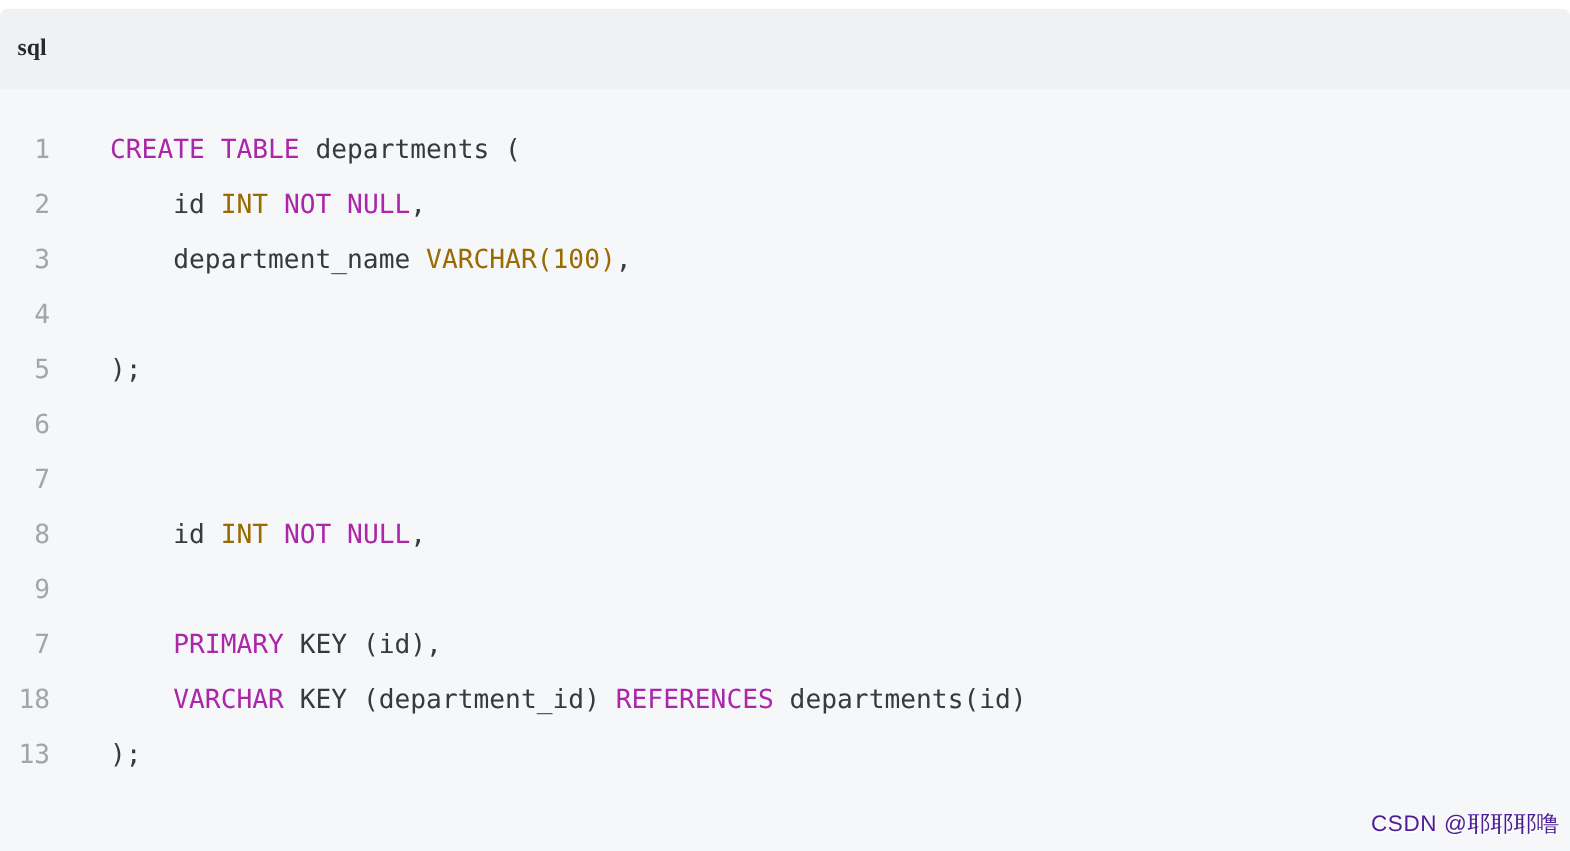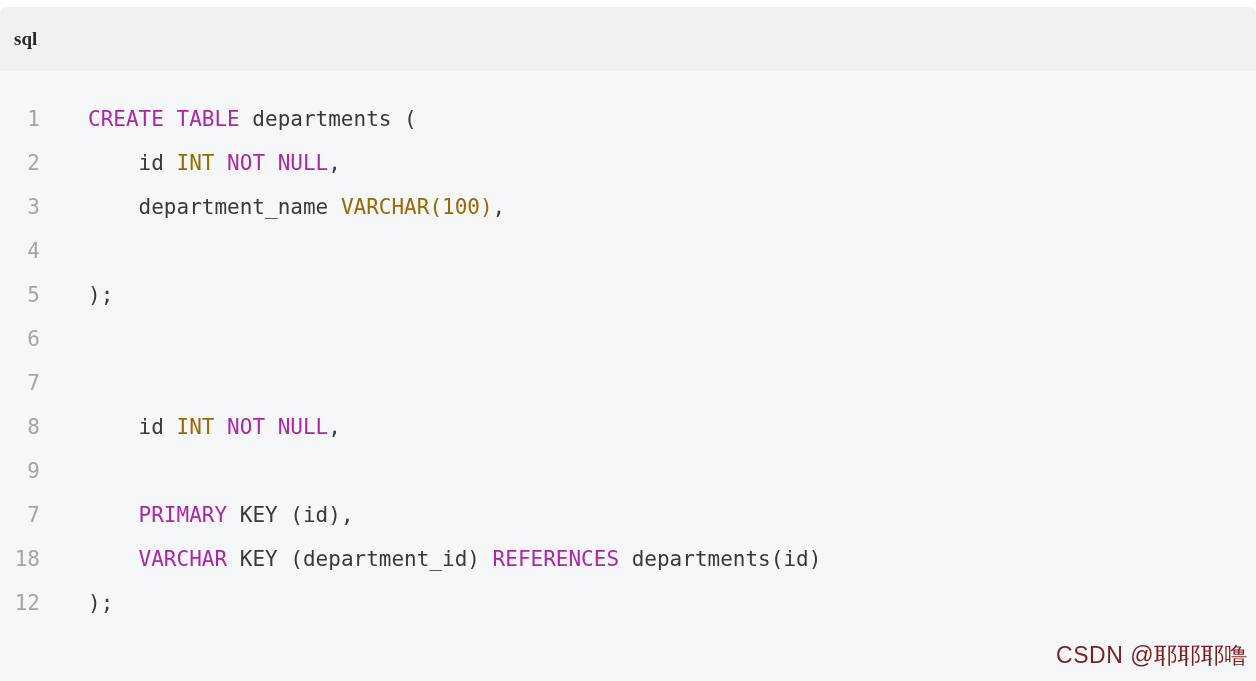--- a/index.html
+++ b/index.html
@@ -57,23 +57,23 @@
     padding-left: 48px;
     color: var(--plain, #37393f);
   }
   .tok-keyword { color: var(--kw, #ab26a8); }
   .tok-type    { color: var(--type, #9a6a03); text-align: right; }
   .tok-plain   { color: var(--plain, #37393f); text-align: center; }
   .watermark {
     position: absolute;
     right: 8px;
     bottom: 10px;
-    font-size: 23px;
+    font-size: 18px;
     letter-spacing: 0.5px;
-    color: #7f1d1d;
+    color: #4c1d95;
     text-shadow: 1px 1px 0 #ffffff;
     user-select: none;
     pointer-events: none;
   }
 </style>
 </head>
 <body>
 
 <div class="code-card">
   <div class="code-header">
@@ -85,17 +85,17 @@
         <div class="code-line"><span class="ln">2</span><span class="lc"><span class="tok-plain">    id </span><span class="tok-type">INT</span><span class="tok-plain"> </span><span class="tok-keyword">NOT NULL</span><span class="tok-plain">,</span></span></div>
         <div class="code-line"><span class="ln">3</span><span class="lc"><span class="tok-plain">    department_name </span><span class="tok-type">VARCHAR(100)</span><span class="tok-plain">,</span></span></div>
         <div class="code-line"><span class="ln">4</span></div>
         <div class="code-line"><span class="ln">5</span><span class="lc"><span class="tok-plain">);</span></span></div>
         <div class="code-line"><span class="ln">6</span><span class="lc"></span></div>
         <div class="code-line"><span class="ln">7</span></div>
         <div class="code-line"><span class="ln">8</span><span class="lc"><span class="tok-plain">    id </span><span class="tok-type">INT</span><span class="tok-plain"> </span><span class="tok-keyword">NOT NULL</span><span class="tok-plain">,</span></span></div>
         <div class="code-line"><span class="ln">9</span></div>
         <div class="code-line"><span class="ln">7</span><span class="lc"><span class="tok-plain">    </span><span class="tok-keyword">PRIMARY</span><span class="tok-plain"> KEY (id),</span></span></div>
         <div class="code-line"><span class="ln">18</span><span class="lc"><span class="tok-plain">    </span><span class="tok-keyword">VARCHAR</span><span class="tok-plain"> KEY (department_id) </span><span class="tok-keyword">REFERENCES</span><span class="tok-plain"> departments(id)</span></span></div>
-        <div class="code-line"><span class="ln">12</span><span class="lc"><span class="tok-plain">);</span></span></div>
+        <div class="code-line"><span class="ln">13</span><span class="lc"><span class="tok-plain">);</span></span></div>
       </div>
   </div>
   <div class="watermark">CSDN @耶耶耶噜</div>
 </div>
 
 </body></html>

